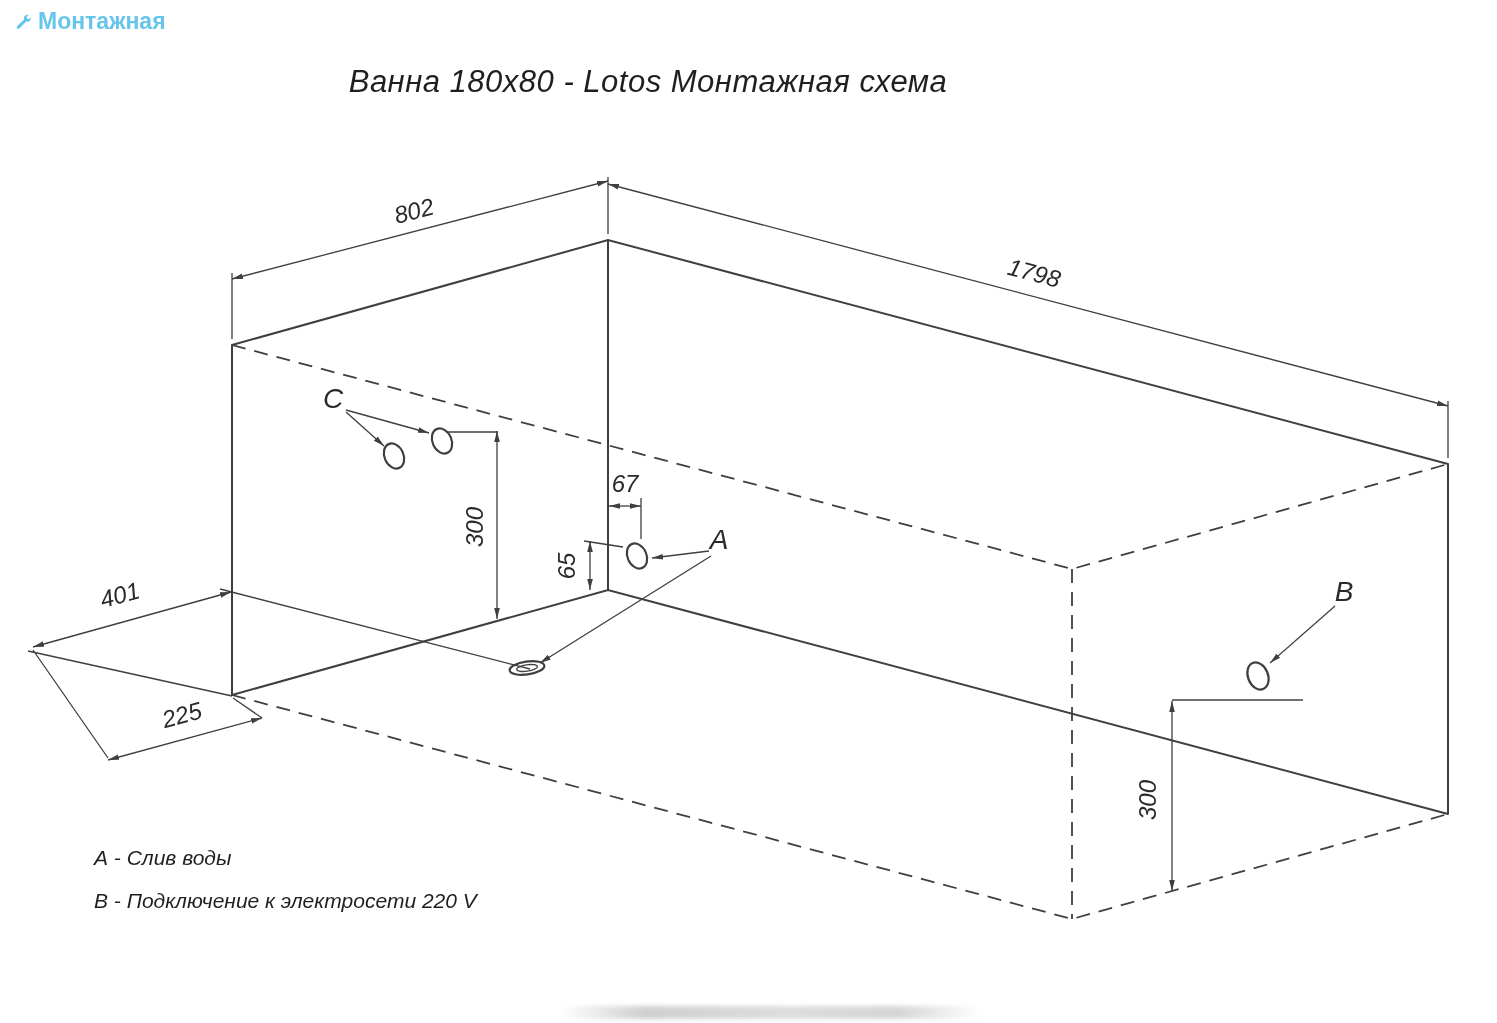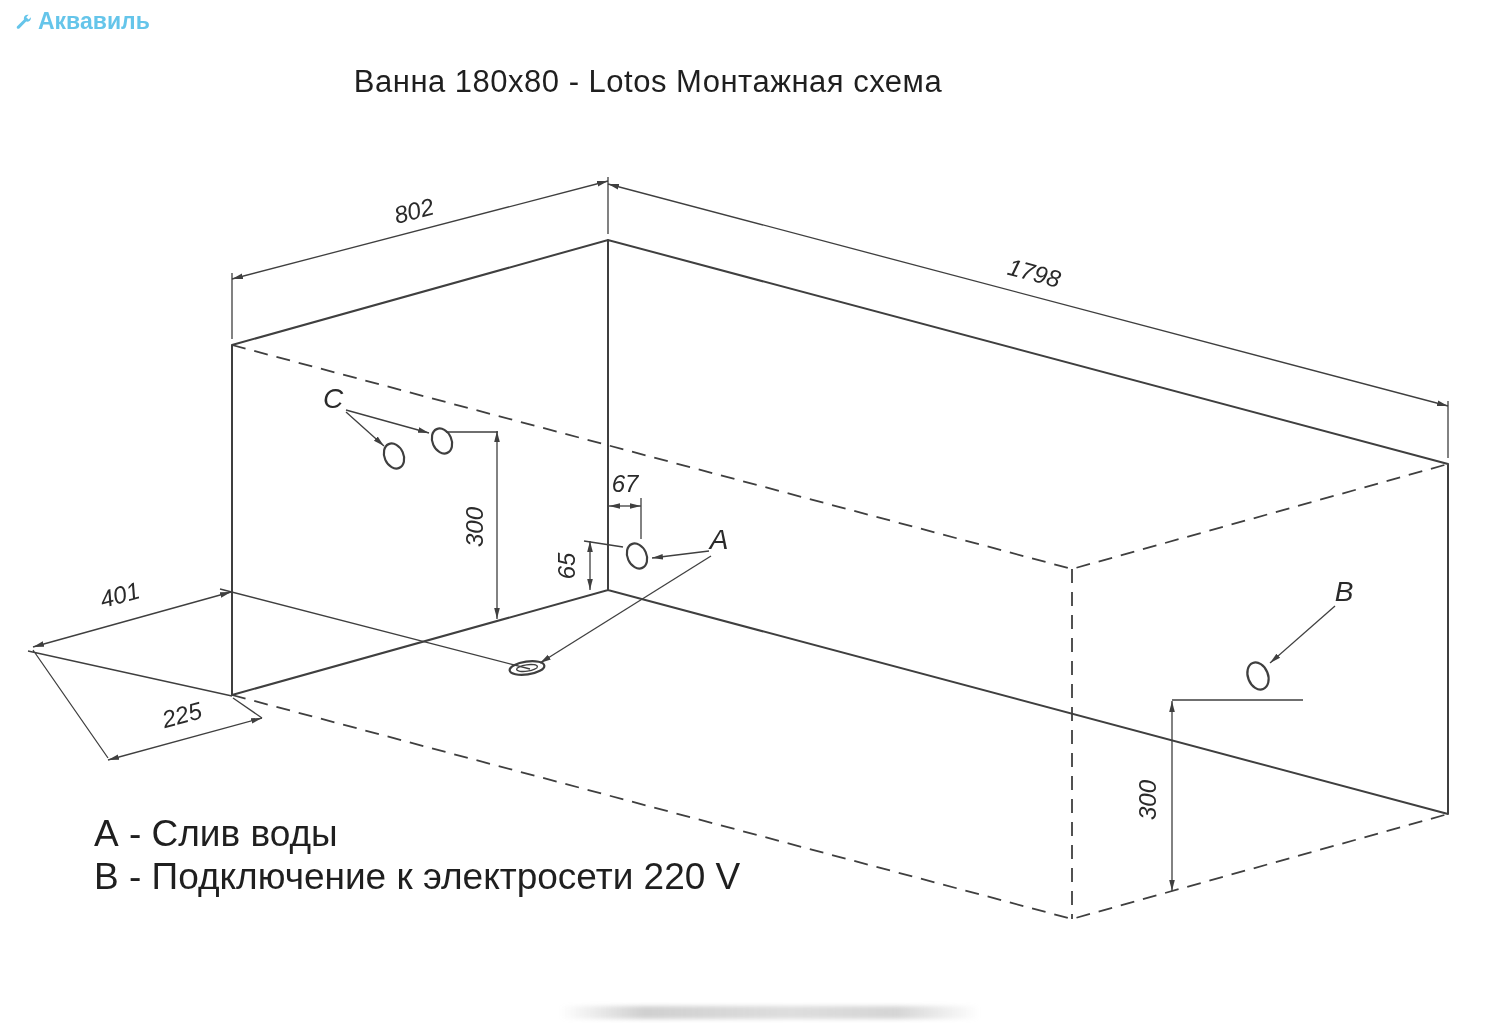--- a/index.html
+++ b/index.html
@@ -6,23 +6,23 @@
   html,body { width:1497px; height:1023px; }
   body { background:#ffffff; font-family:"Liberation Sans", sans-serif; }
   .stage { position:relative; width:1497px; height:1023px; background:#fff; overflow:hidden; }
   .scheme { position:absolute; left:0; top:0; }
 
   .logo { position:absolute; left:13px; top:8px; display:flex; align-items:center; gap:5px;
           color:#55bfe8; opacity:.9; font-weight:bold; font-size:23px; }
   .logo .logo-icon { display:block; }
 
   .title { position:absolute; left:648px; top:64px; transform:translateX(-50%);
-           font-size:31px; color:#1f1f1f; white-space:nowrap; letter-spacing:.5px; }
+           font-style:italic; font-size:31px; color:#1f1f1f; white-space:nowrap; letter-spacing:.5px; }
 
-  .legend { position:absolute; left:94px; top:812px; font-size:37px;
+  .legend { position:absolute; left:94px; top:836px; font-style:italic; font-size:21px;
             color:#1f1f1f; line-height:43px; white-space:nowrap; }
 
   .bottom-watermark { position:absolute; left:560px; top:1006px; width:420px; height:13px;
             background:linear-gradient(90deg, rgba(0,0,0,0) 0%, rgba(150,150,150,.45) 20%,
                        rgba(160,160,160,.35) 55%, rgba(150,150,150,.4) 80%, rgba(0,0,0,0) 100%);
             filter:blur(2px); border-radius:4px; }
 
   
   .e { stroke:#3f3f3f; stroke-width:2;   fill:none; stroke-linecap:round; }
   .h { stroke:#3f3f3f; stroke-width:1.8; fill:none; stroke-dasharray:14 9; }
@@ -115,21 +115,21 @@
         <line class="d" x1="1172" y1="701" x2="1172" y2="891" marker-start="url(#arr)" marker-end="url(#arr)"></line>
         <text class="dim-text" transform="translate(1156,800) rotate(-90)">300</text>
       </g>
     </g>
   </svg>
 
   <div class="logo">
     <svg class="logo-icon" viewBox="0 0 24 24" width="20" height="20">
       <path fill="#55bfe8" d="M21.5 7.2c0 2.5-2 4.5-4.5 4.5-.4 0-.8-.1-1.2-.2l-8.2 8.2c-.7.7-1.9.7-2.6 0s-.7-1.9 0-2.6l8.2-8.2c-.1-.4-.2-.8-.2-1.2 0-2.5 2-4.5 4.5-4.5.5 0 .9.1 1.3.2l-2.9 2.9 2.8 2.8 2.9-2.9c.1.4-.1.6-.1 1z"></path>
     </svg>
-    <span>Аквавиль</span>
+    <span>Монтажная</span>
   </div>
 
   <div class="title">Ванна 180x80 - Lotos Монтажная схема</div>
 
   <div class="legend">
     <div class="legend-item">А - Слив воды</div>
     <div class="legend-item">В - Подключение к электросети 220 V</div>
   </div>
 
   <div class="bottom-watermark"></div>

